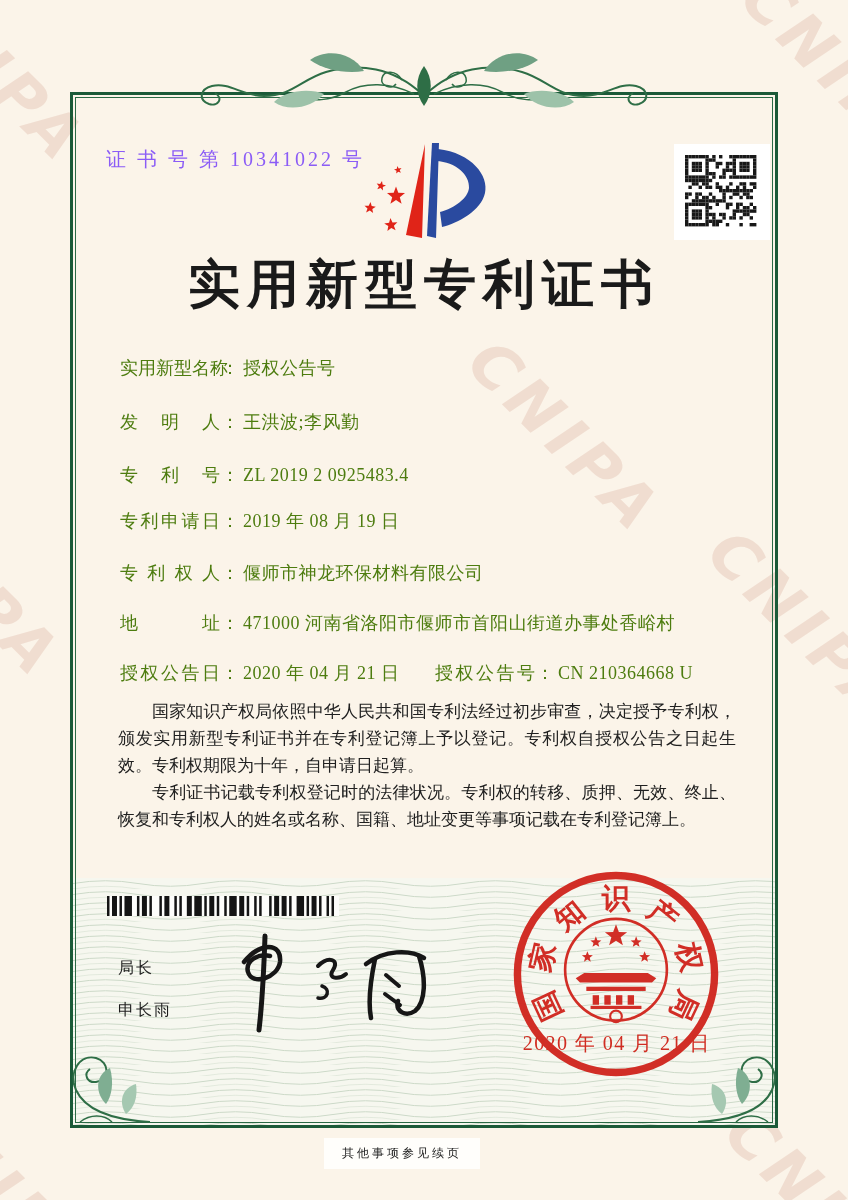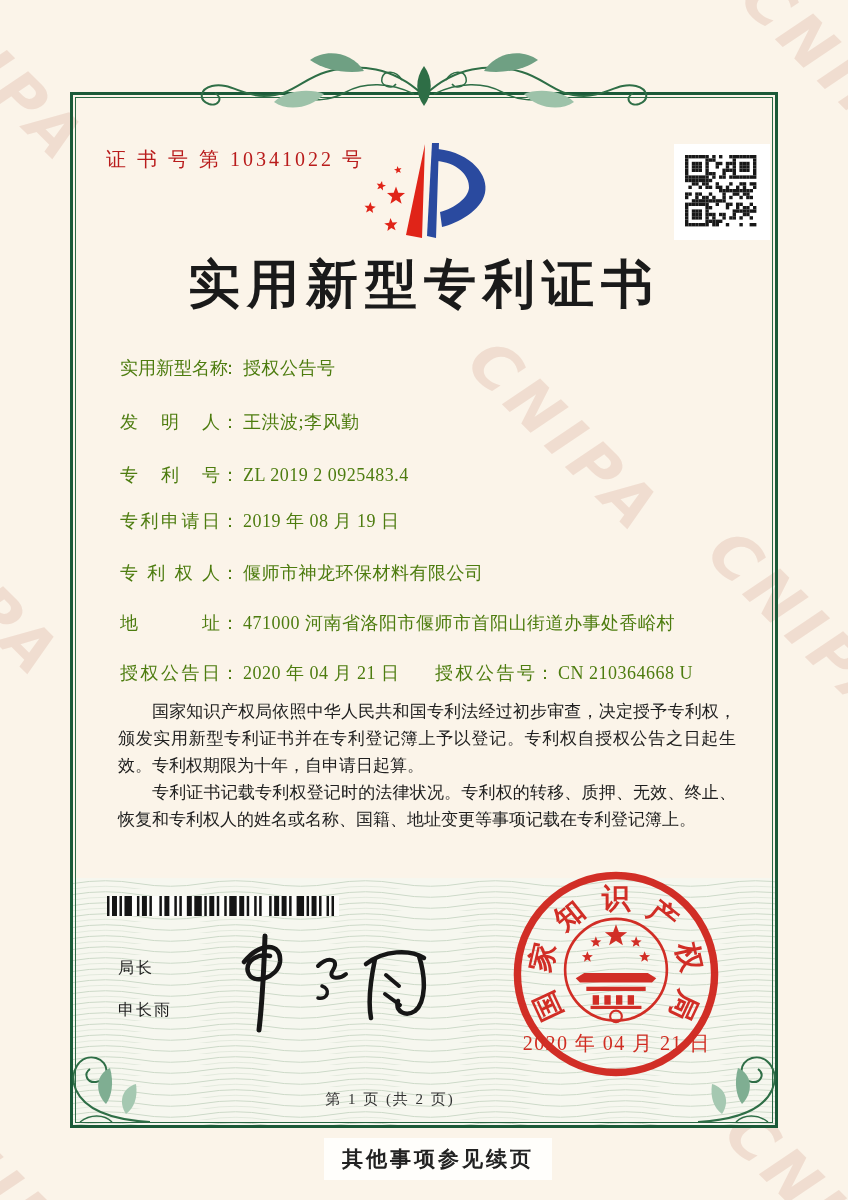--- a/index.html
+++ b/index.html
@@ -19,21 +19,21 @@
          border:3px solid #1b5a38;z-index:2;}
   .frame::after{content:"";position:absolute;inset:2px;border:1px solid #2a6a45;}
 
   .orn-top{position:absolute;left:184px;top:42px;z-index:3;}
   .orn-corner{position:absolute;top:1034px;z-index:3;}
   .orn-left{left:60px;}
   .orn-right{left:692px;transform:scaleX(-1);}
 
   .content{position:absolute;inset:0;z-index:4;}
 
-  .cert-no{position:absolute;left:106px;top:146px;font-size:20px;letter-spacing:3px;color:#b91c1c;}
+  .cert-no{position:absolute;left:106px;top:146px;font-size:20px;letter-spacing:3px;color:#8b5cf6;}
   .logo{position:absolute;left:346px;top:130px;}
   .qr-patch{position:absolute;left:674px;top:144px;width:96px;height:96px;background:#ffffff;}
   .qr-patch svg{display:block;}
 
   .title{position:absolute;left:0;top:250px;width:848px;text-align:center;
          font-size:52px;font-weight:700;letter-spacing:7px;color:#1a1a1a;}
 
   .row{position:absolute;left:120px;display:flex;align-items:baseline;
        font-size:18px;color:#4d7c0f;white-space:nowrap;}
   .lbl{display:inline-block;width:100px;text-align:justify;text-align-last:justify;}
@@ -52,21 +52,21 @@
           font-size:16px;color:#1c1c1c;letter-spacing:2px;}
   .signer-title{top:958px;}
   .signer-name{top:1000px;}
   .signature{position:absolute;left:218px;top:928px;z-index:5;}
 
   .seal{position:absolute;left:510px;top:868px;z-index:5;opacity:0.95;}
 
   .footer-page{position:absolute;left:0;top:1090px;width:780px;text-align:center;
                font-size:15px;color:#333;letter-spacing:2px;z-index:5;}
   .note-box{position:absolute;left:324px;top:1138px;background:#fffefb;
-            padding:7px 18px;font-size:21px;letter-spacing:3px;color:#222;z-index:5;font-weight:bold;}
+            padding:7px 18px;font-size:12px;letter-spacing:3px;color:#222;z-index:5;}
 </style>
 </head>
 <body>
 
 <div id="page">
 
   <div class="wm" style="left:-70px;top:-45px">CNIPA</div>
   <div class="wm" style="left:505px;top:325px">CNIPA</div>
   <div class="wm" style="left:-95px;top:470px">CNIPA</div>
   <div class="wm" style="left:745px;top:515px">CNIPA</div>
@@ -497,17 +497,16 @@
         <rect x="78" y="120" width="6" height="9"></rect>
         <rect x="89" y="120" width="6" height="9"></rect>
         <rect x="100" y="120" width="6" height="9"></rect>
         <rect x="111" y="120" width="6" height="9"></rect>
         <rect x="76" y="130" width="48" height="3"></rect>
         <circle cx="100" cy="140" r="5.5" fill="none" stroke="#d0241c" stroke-width="2"></circle>
       </g>
       <text id="seal-date" x="100" y="172" text-anchor="middle" font-size="19" fill="#cf2318" font-family="&quot;Liberation Serif&quot;,&quot;DejaVu Serif&quot;,serif" textLength="176">2020 年 04 月 21 日</text>
     </svg>
 
-    <div class="footer-page">第 1 页 (共 2 页)</div>
     <div class="note-box">其他事项参见续页</div>
 
   </div>
 </div>
 
 </body></html>

